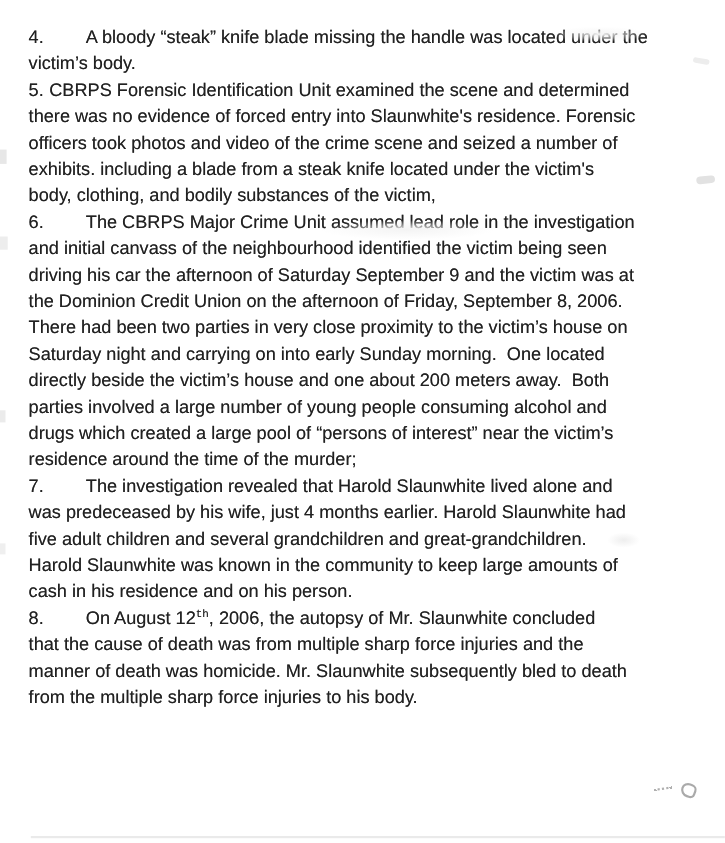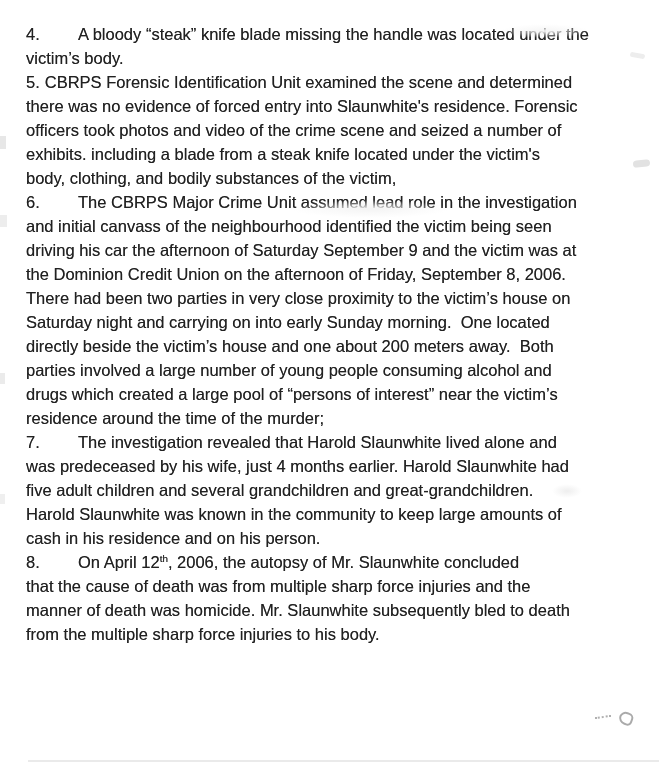--- a/index.html
+++ b/index.html
@@ -32,20 +32,21 @@
   .p6 { margin-top: 37px; }
   .p7 { margin-top: 27px; }
   .p8 { margin-top: 15px; }
   .num { display: inline-block; }
   .num.tab { width: 52px; }
   .num.space { margin-right: 5px; }
   .sup {
     font-size: 0.6em;
     vertical-align: super;
     line-height: 0;
+    font-family: Liberation Mono, monospace;
   }
   
   .artifact { position: absolute; pointer-events: none; }
   .art-r1 { left: 630px; top: 53px; width: 15px; height: 5px; background: #ededed; transform: rotate(10deg); border-radius: 3px; }
   .art-r2 { left: 633px; top: 160px; width: 17px; height: 7px; background: #e2e2e2; transform: rotate(-6deg); border-radius: 4px; }
   .art-l1 { left: 0; top: 136px; width: 6px; height: 13px; background: #e7e7e7; }
   .art-l2 { left: 0; top: 215px; width: 7px; height: 12px; background: #ededed; }
   .art-l3 { left: 0; top: 373px; width: 5px; height: 11px; background: #ebebeb; }
   .art-l4 { left: 0; top: 494px; width: 5px; height: 10px; background: #efefef; }
   .art-mid1 { left: 290px; top: 200px; width: 160px; height: 18px; background: radial-gradient(ellipse at center, #f4f4f4 0%, rgba(255,255,255,0) 70%); }
@@ -75,21 +76,21 @@
 Saturday night and carrying on into early Sunday morning.  One located
 directly beside the victim’s house and one about 200 meters away.  Both
 parties involved a large number of young people consuming alcohol and
 drugs which created a large pool of “persons of interest” near the victim’s
 residence around the time of the murder;</span></p>
     <p class="para p7"><span class="num tab">7.</span><span class="ptext">The investigation revealed that Harold Slaunwhite lived alone and
 was predeceased by his wife, just 4 months earlier. Harold Slaunwhite had
 five adult children and several grandchildren and great-grandchildren.
 Harold Slaunwhite was known in the community to keep large amounts of
 cash in his residence and on his person.</span></p>
-    <p class="para p8"><span class="num tab">8.</span><span class="ptext">On April 12</span><span class="sup">th</span><span class="ptext">, 2006, the autopsy of Mr. Slaunwhite concluded
+    <p class="para p8"><span class="num tab">8.</span><span class="ptext">On August 12</span><span class="sup">th</span><span class="ptext">, 2006, the autopsy of Mr. Slaunwhite concluded
 that the cause of death was from multiple sharp force injuries and the
 manner of death was homicide. Mr. Slaunwhite subsequently bled to death
 from the multiple sharp force injuries to his body.</span></p>
   </div>
 
   <div class="artifact art-r1"></div>
   <div class="artifact art-r2"></div>
   <div class="artifact art-l1"></div>
   <div class="artifact art-l2"></div>
   <div class="artifact art-l3"></div>

